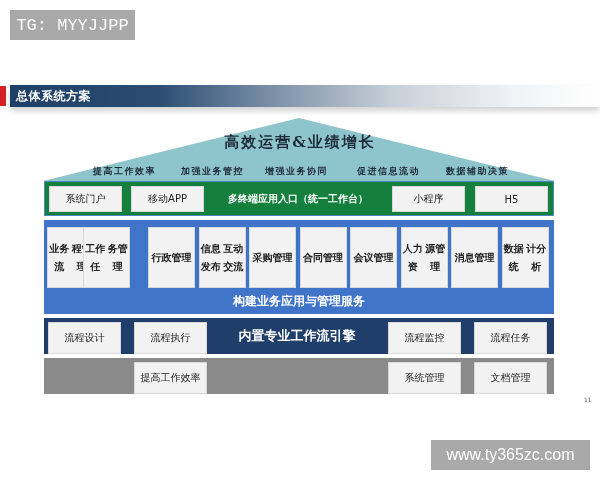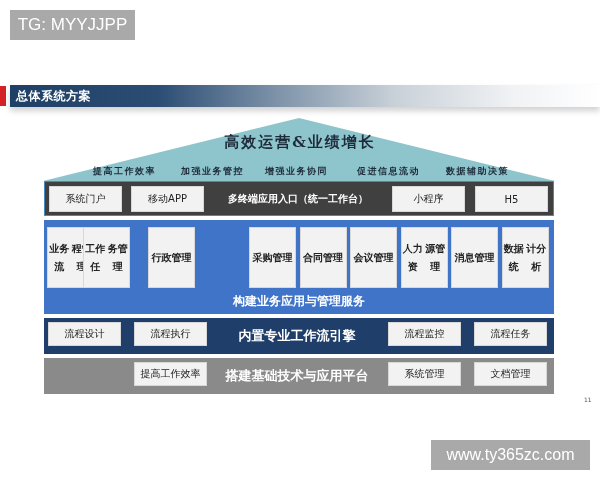--- a/index.html
+++ b/index.html
@@ -4,21 +4,21 @@
 <style>
   * { box-sizing: border-box; margin: 0; padding: 0; }
   html, body { width: 600px; height: 480px; background: #ffffff; overflow: hidden; }
   body { position: relative; font-family: "DejaVu Sans", "Liberation Sans", sans-serif; }
 
   .watermark {
     position: absolute; background: #a9a9a9; color: #ffffff;
     font-family: "Liberation Sans", "DejaVu Sans", sans-serif;
     display: flex; align-items: center; justify-content: center;
   }
-  .wm-top { left: 10px; top: 10px; width: 125px; height: 30px; font-size: 17px; }
+  .wm-top { left: 10px; top: 10px; width: 125px; height: 30px; font-size: 17px; font-family: Liberation Mono, monospace; }
   .wm-bottom { left: 431px; top: 440px; width: 159px; height: 30px; font-size: 16px; }
 
   .header-accent { position: absolute; left: 0; top: 86px; width: 6px; height: 20px; background: #d42027; }
   .header-bar {
     position: absolute; left: 10px; top: 85px; width: 590px; height: 22px;
     background: linear-gradient(90deg, #1e3f66 0%, #2b4d74 25%, #7d92a8 45%, #c8d0d8 65%, #f0f2f4 85%, #ffffff 100%);
     box-shadow: 0 4px 6px rgba(0,0,0,0.18);
   }
   .header-title {
     position: absolute; left: 16px; top: 87px; color: #ffffff; font-size: 12px; font-weight: bold;
@@ -31,32 +31,32 @@
     position: absolute; left: 0; width: 600px; top: 133px; text-align: center;
     font-family: "DejaVu Serif", "Liberation Serif", serif; font-size: 15px; font-weight: bold;
     color: #1e2b3a; letter-spacing: 2px;
   }
   .roof-goal {
     position: absolute; top: 165px; font-family: "DejaVu Serif", "Liberation Serif", serif;
     font-size: 9px; font-weight: bold; color: #1e2b3a; letter-spacing: 1.5px; white-space: nowrap;
   }
 
   .row { position: absolute; left: 44px; width: 510px; }
-  .row1 { top: 181px; height: 35px; background: #404040; border: 1px solid #4a86bf; }
+  .row1 { top: 181px; height: 35px; background: #15803d; border: 1px solid #4a86bf; }
   .row2 { top: 220px; height: 94px; background: #3f74c9; }
   .row3 { top: 318px; height: 36px; background: #1f3f6a; }
   .row4 { top: 358px; height: 36px; background: #8a8a8a; }
 
   .pill {
     position: absolute; background: #f2f2f2; color: #222; font-size: 10px;
     display: flex; align-items: center; justify-content: center; text-align: center;
     border: 1px solid #d8d8d8;
   }
   .row1 .pill { top: 4px; height: 26px; width: 73px; }
-  .row3 .pill, .row4 .pill { top: 4px; height: 24px; width: 73px; }
+  .row3 .pill, .row4 .pill { top: 4px; height: 32px; width: 73px; }
 
   .center-label {
     position: absolute; top: 0; height: 100%; display: flex; align-items: center; justify-content: center;
     font-weight: bold; color: #ffffff; white-space: nowrap;
   }
   .row1 .center-label { left: 158px; width: 190px; font-size: 10px; color: #ffffff; }
   .row3 .center-label { left: 158px; width: 190px; font-size: 13px; }
   .row4 .center-label { left: 158px; width: 190px; font-size: 13px; }
 
   .card {
@@ -107,20 +107,24 @@
       <span>程管理</span>
     </div>
   <div class="card" style="left:39px">
       <span>工作任</span>
       <span>务管理</span>
     </div>
   <div class="card" style="left:104px">
       <span>行政</span>
       <span>管理</span>
     </div>
+  <div class="card" style="left:154.5px">
+      <span>信息发布</span>
+      <span>互动交流</span>
+    </div>
   <div class="card" style="left:205px">
       <span>采购</span>
       <span>管理</span>
     </div>
   <div class="card" style="left:255.5px">
       <span>合同</span>
       <span>管理</span>
     </div>
   <div class="card" style="left:306px">
       <span>会议</span>
@@ -144,20 +148,19 @@
 <div class="row row3">
   <div class="pill" style="left:4px">流程设计</div>
   <div class="pill" style="left:90px">流程执行</div>
   <div class="center-label">内置专业工作流引擎</div>
   <div class="pill" style="left:344px">流程监控</div>
   <div class="pill" style="left:430px">流程任务</div>
 </div>
 
 <div class="row row4">
   <div class="pill" style="left:90px">提高工作效率</div>
-  <div class="center-label">搭建基础技术与应用平台</div>
   <div class="pill" style="left:344px">系统管理</div>
   <div class="pill" style="left:430px">文档管理</div>
 </div>
 
 <div class="page-num">11</div>
 
 <div class="watermark wm-bottom">www.ty365zc.com</div>
 
 </body></html>

